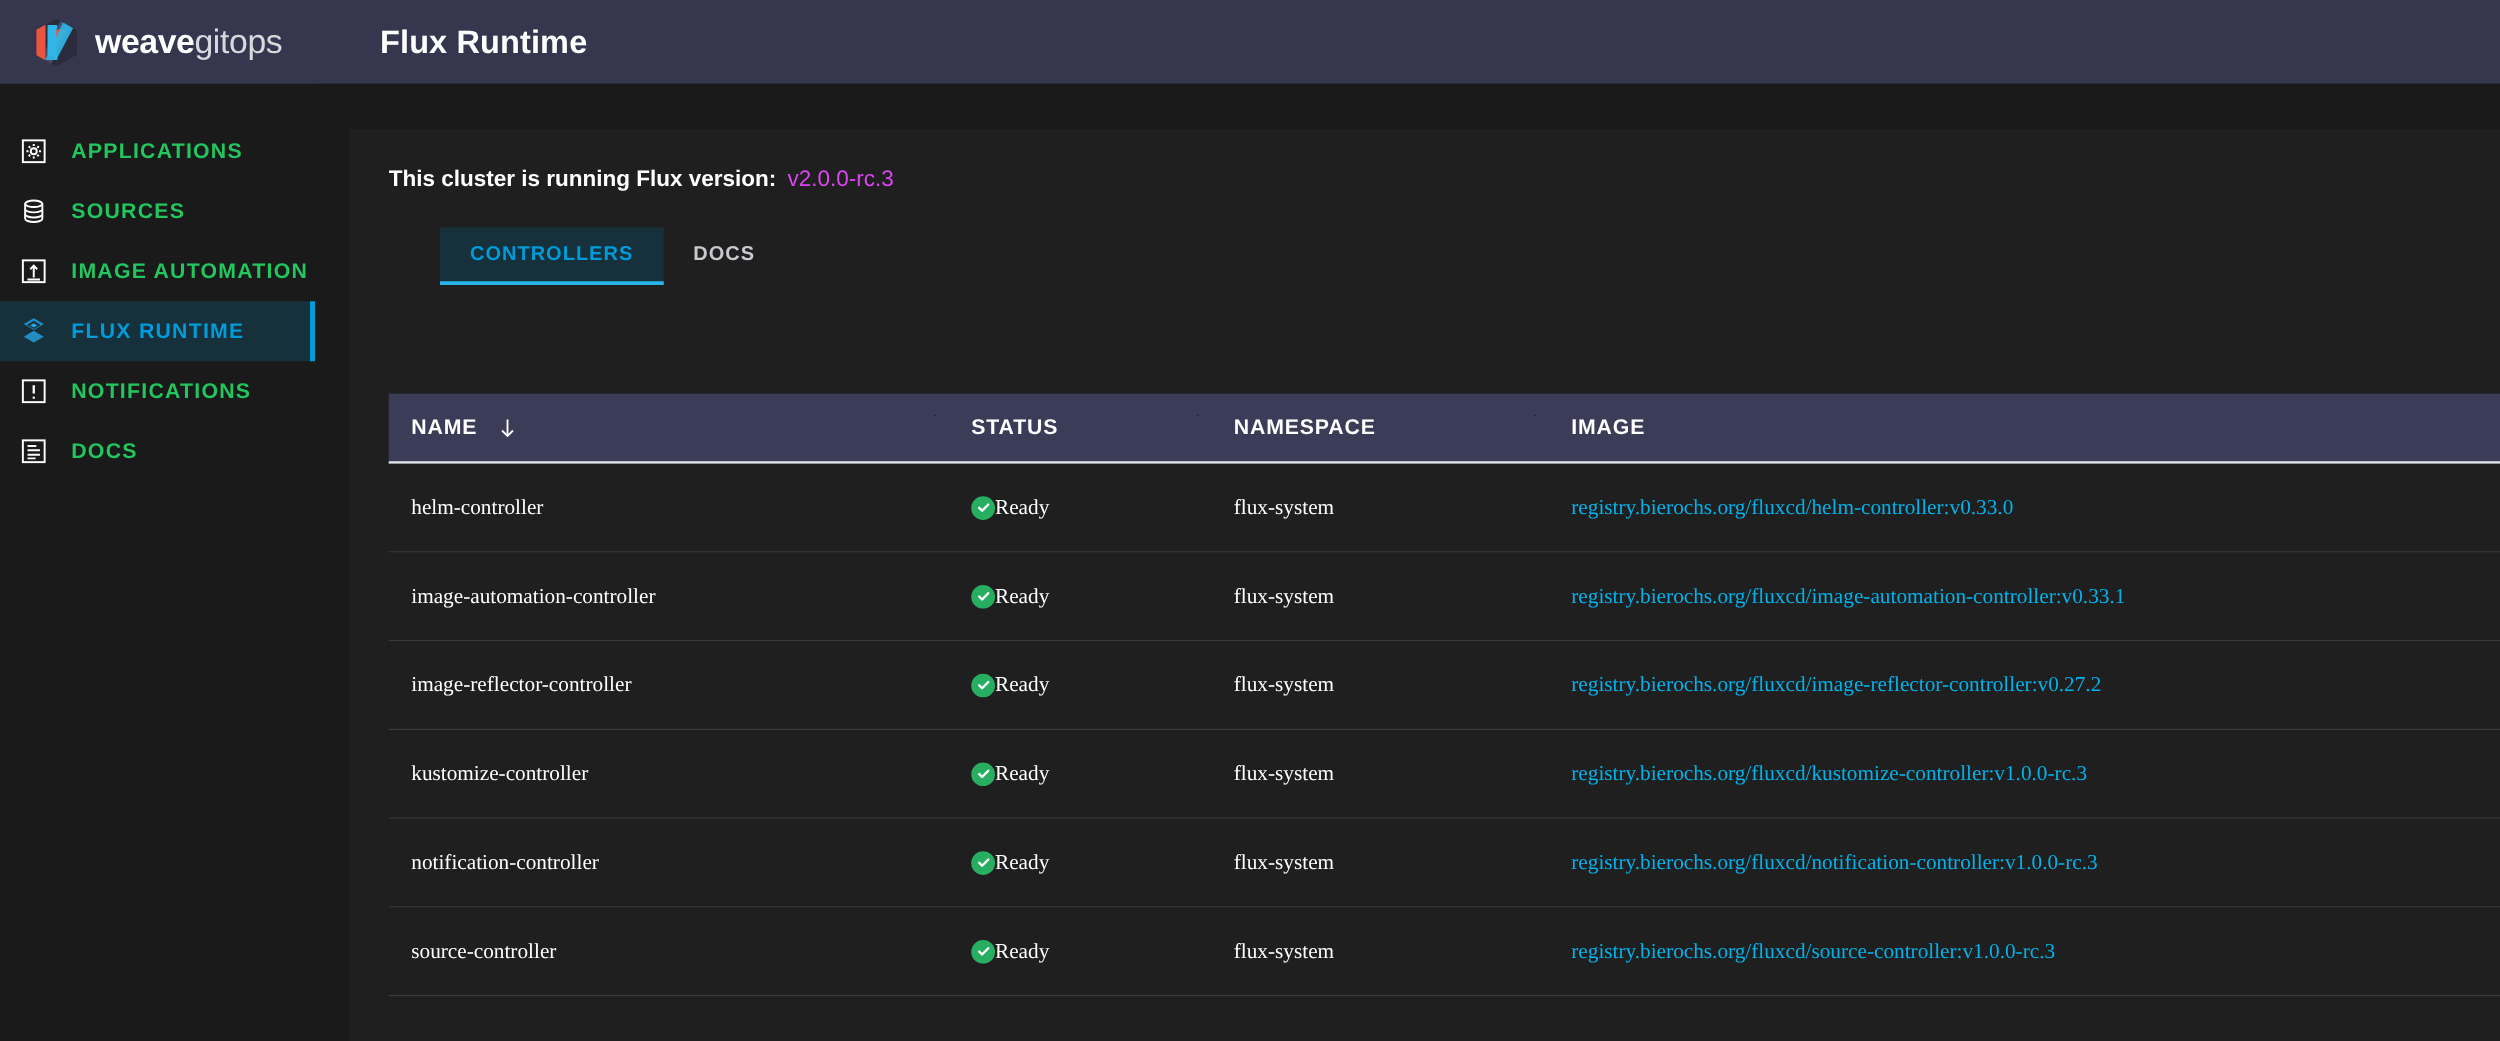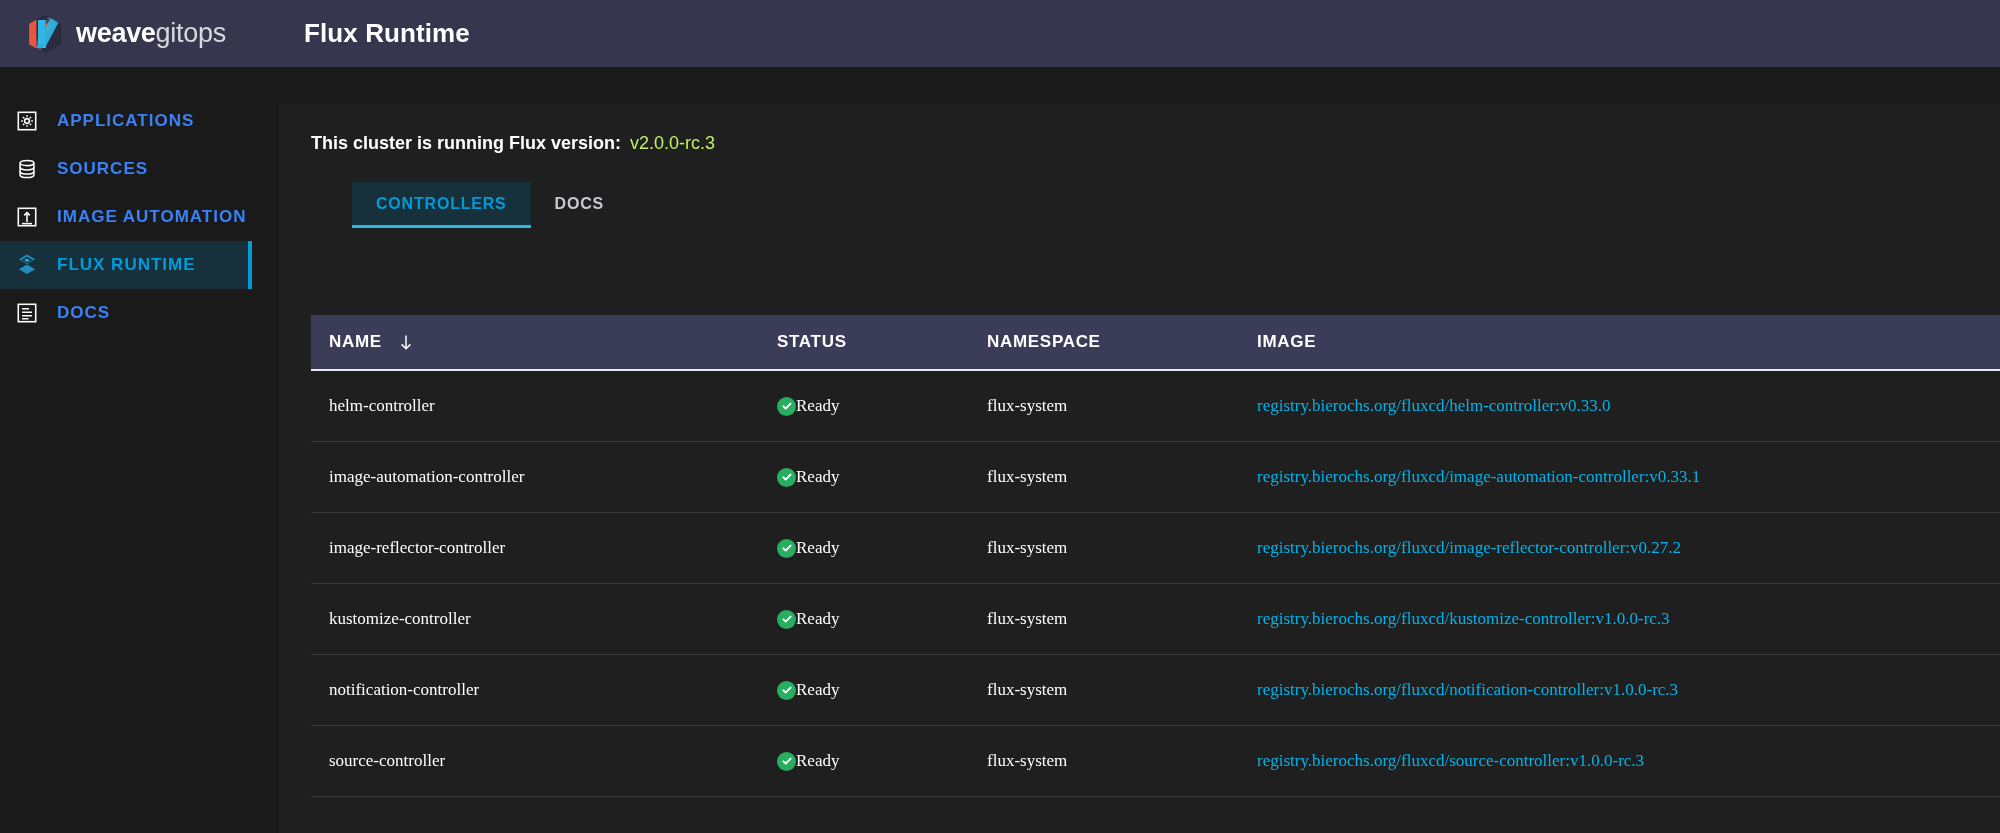--- a/index.html
+++ b/index.html
@@ -43,21 +43,21 @@
   }
   .nav-item .ico {
     width: 26px; height: 26px; flex: none;
     display: flex; align-items: center; justify-content: center;
   }
   .nav-item .lbl {
     margin-left: 17px;
     font-size: 17px;
     font-weight: 700;
     letter-spacing: 1px;
-    color: #3b82f6;
+    color: #22c55e;
     white-space: nowrap;
   }
   .nav-item.active { background: #16313b; }
   .nav-item.active .lbl { color: #009bd8; }
   .nav-item.active::after {
     content: ""; position: absolute; right: 0; top: 0;
     width: 4px; height: 100%; background: #009bd8;
   }
 
   
@@ -83,21 +83,21 @@
     height: 100%;
     padding: 0 0 0 0;
     min-width: 0;
   }
   .version-line {
     padding: 30px 0 0 32px;
     font-size: 18px; color: #ffffff;
     display: flex; align-items: baseline; gap: 9px; margin-top: 36px;
   }
   .version-line .vlabel { font-weight: 700; }
-  .version-line .vval { font-weight: 400; color: #bef264; }
+  .version-line .vval { font-weight: 400; color: #d946ef; }
 
   .tabs {
     display: flex; align-items: stretch;
     margin: 28px 0 0 32px;
     height: 44px;
   }
   .tab {
     display: flex; align-items: center; justify-content: center;
     padding: 0 24px;
     font-size: 16px; font-weight: 700; letter-spacing: 0.8px;
@@ -237,20 +237,30 @@
             <polygon points="12,1.5 20,6.2 12,10.9 4,6.2" fill="#1f8fcc"></polygon>
             <polygon points="12,3.6 17.6,6.9 12,10.2 6.4,6.9" fill="#16313b"></polygon>
             <polygon points="12,5.6 14.9,7.3 12,9 9.1,7.3" fill="#29a9e0"></polygon>
             <polygon points="12,11.6 20,16.3 12,21 4,16.3" fill="#1f8fcc"></polygon>
             <polygon points="12,13.7 17.6,17 12,20.3 6.4,17" fill="#2b88b8" opacity="0.75"></polygon>
           </svg>
         </span>
         <span class="lbl">FLUX RUNTIME</span>
       </div>
 
+      <div class="nav-item">
+        <span class="ico">
+          <svg width="22" height="22" viewBox="0 0 24 24" fill="none" stroke="#ffffff" stroke-width="1.7">
+            <rect x="2.5" y="2.5" width="19" height="19"></rect>
+            <path d="M12 6.8v7.1" stroke-width="2"></path>
+            <circle cx="12" cy="17.6" r="1.05" fill="#ffffff" stroke="none"></circle>
+          </svg>
+        </span>
+        <span class="lbl">NOTIFICATIONS</span>
+      </div>
 
       <div class="nav-item">
         <span class="ico">
           <svg width="22" height="22" viewBox="0 0 24 24" fill="none" stroke="#ffffff" stroke-width="1.7">
             <rect x="2.5" y="2.5" width="19" height="19"></rect>
             <path d="M6.6 7.4h7.6M6.6 11.2h10.8M6.6 15h10.8M6.6 18.2h7"></path>
           </svg>
         </span>
         <span class="lbl">DOCS</span>
       </div>

